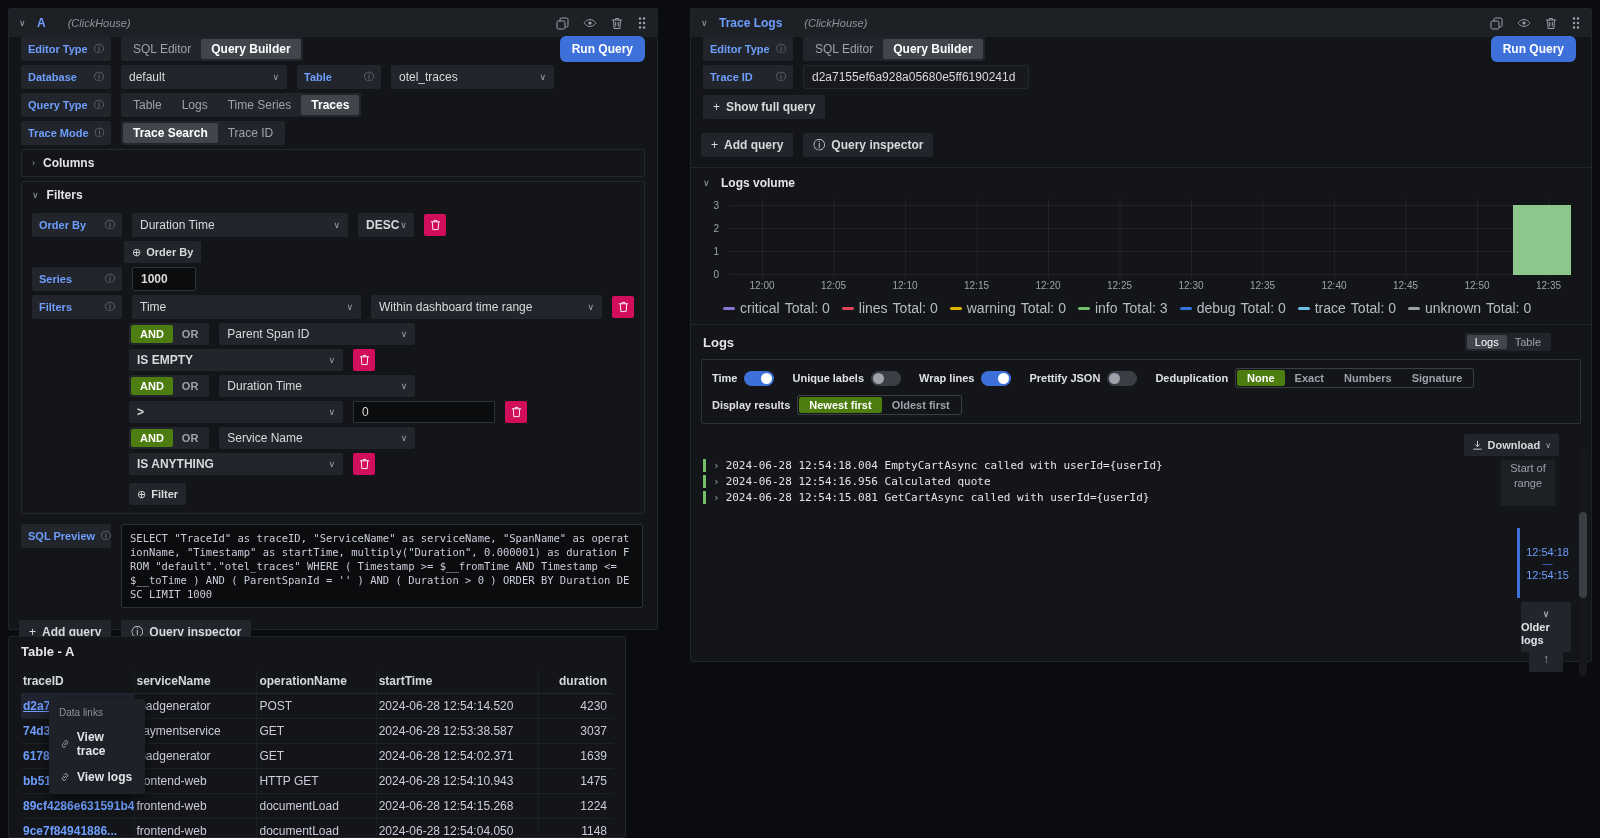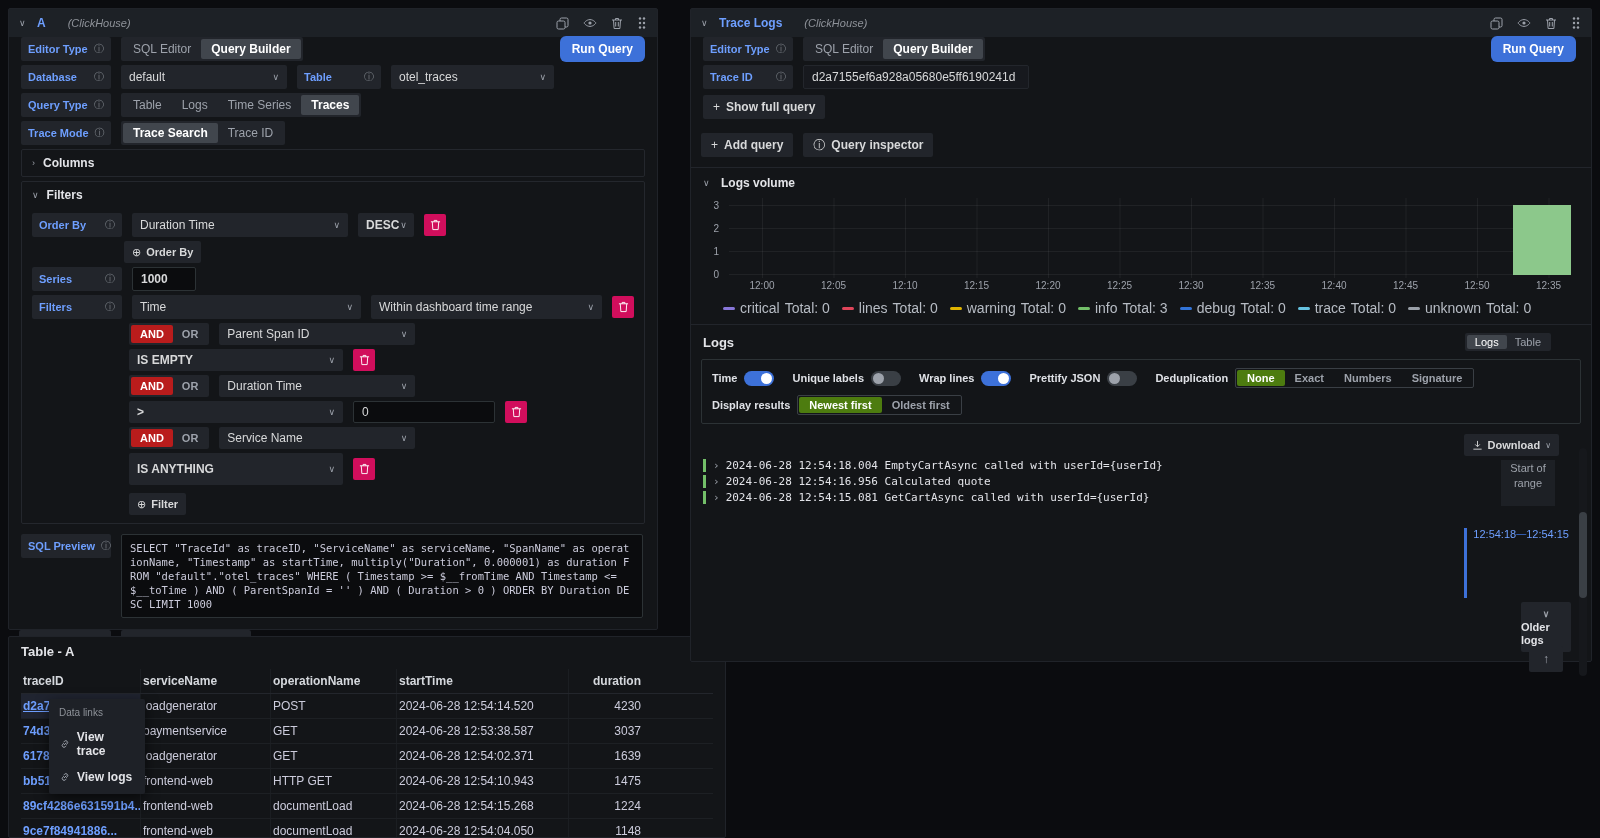--- a/index.html
+++ b/index.html
@@ -36,21 +36,21 @@
     padding:0 8px; font-size:11px; color:#d8d9da; gap:5px; }
   .trash { width:22px; height:22px; background:#d10e5c; border-radius:2px; display:flex;
     align-items:center; justify-content:center; flex:none; }
   .collapse-box { border:1px solid #24272d; border-radius:2px; margin-top:4px; padding:5px 10px; }
   .sec-head { display:flex; align-items:center; gap:8px; height:16px; }
   .sec-head .ch { color:#9da2ab; font-size:9px; }
   .sec-head .t { font-size:12px; font-weight:bold; color:#e3e4e8; }
   .f-row { display:flex; align-items:center; gap:10px; margin-top:4px; }
   .andor { display:flex; background:#22252b; border-radius:2px; padding:2px; height:22px; }
   .andor .opt { padding:0 9px; display:flex; align-items:center; font-size:11px; font-weight:bold; color:#9da2ab; border-radius:2px; }
-  .andor .opt.active { background:#b91c1c; color:#fff; }
+  .andor .opt.active { background:#4d7c0f; color:#fff; }
   .sql-code { width:522px; background:#0b0c0e; border:1px solid #2c3235; border-radius:2px; padding:6px 8px;
     font-family:"DejaVu Sans Mono", monospace; font-size:10.5px; line-height:14px; color:#ccccdc;
     white-space:pre-wrap; word-break:break-all; }
 
   
   .tbl { margin-top:10px; }
   .t-row { display:flex; align-items:center; height:25px; border-bottom:1px solid #1d2024; font-size:12px; }
   .t-row.head { font-weight:bold; color:#d5d8dd; border-bottom:1px solid #23262c; }
   .tc { padding:0 6px 0 2px; overflow:hidden; white-space:nowrap; border-right:1px solid #1b1e22; height:100%; display:flex; align-items:center; }
   .c1{width:120px;} .c2{width:130px;} .c3{width:126px;} .c4{width:172px;} .c5{width:78px; justify-content:flex-end; border-right:none;}
@@ -100,21 +100,21 @@
   .log-area { position:relative; height:248px; margin-top:2px; }
   .dl-btn { position:absolute; right:32px; top:8px; }
   .log-line { position:absolute; left:12px; display:flex; align-items:center; height:14px;
     font-family:"DejaVu Sans Mono", monospace; font-size:11px; color:#e2e3e8; }
   .log-line .lvl { width:3px; height:13px; background:#73bf69; margin-right:7px; }
   .log-line .exp { color:#9da2ab; margin-right:6px; }
   .sor { position:absolute; right:36px; top:34px; width:54px; height:46px; background:#1d2025;
     color:#9da2ab; font-size:11px; text-align:center; line-height:15px; padding-top:1px; }
   .tmark { position:absolute; right:22px; top:102px; display:flex; gap:6px; }
   .tmark .bluebar { width:3px; height:70px; background:#3d71d9; }
-  .tmark .times { display:flex; flex-direction:row; justify-content:center; height:70px;
+  .tmark .times { display:flex; flex-direction:column; justify-content:center; height:70px;
     color:#6e9fff; font-size:11px; text-align:center; }
   .tmark .dash { color:#3d71d9; text-align:center; font-size:10px; }
   .sbar { position:absolute; right:4px; top:22px; width:8px; height:228px; background:#16181c; border-radius:4px; }
   .sbar .thumb { position:absolute; top:64px; left:0; width:8px; height:86px; background:#3a3f45; border-radius:4px; }
   .older { position:absolute; right:20px; top:176px; width:50px; height:50px; background:#22252b; border-radius:2px;
     display:flex; flex-direction:column; align-items:center; justify-content:center; color:#e3e4e8;
     font-size:11px; font-weight:bold; line-height:13px; }
   .older .ch { color:#9da2ab; font-size:9px; }
   .totop { position:absolute; right:28px; bottom:2px; width:34px; height:26px; background:#22252b; border-radius:2px;
     display:flex; align-items:center; justify-content:center; color:#9da2ab; font-size:12px; }
@@ -330,21 +330,21 @@
         <div class="andor">
           <div class="opt active">AND</div>
           <div class="opt">OR</div>
         </div>
         <div class="select" style="width:196px; height:22px;">
             <span>Service Name</span>
             <span class="cv">∨</span>
           </div>
       </div>
       <div class="f-row" style="margin-left:97px;">
-        <div class="select" style="width:214px; height:32px; font-weight:bold;">
+        <div class="select" style="width:214px; height:22px; font-weight:bold;">
             <span>IS ANYTHING</span>
             <span class="cv" style="font-weight:normal">∨</span>
           </div>
         <div class="trash">
             <svg width="11" height="12" viewBox="0 0 12 13">
               <path d="M1 3h10M4.5 3V1.5h3V3M2.5 3l.6 8.5h5.8L9.5 3" fill="none" stroke="#fff"></path>
             </svg>
           </div>
       </div>
       <div class="f-row" style="margin-left:97px; margin-top:8px;">
@@ -369,21 +369,21 @@
           <span style="font-weight:bold">Add query</span>
         </div>
       <div class="btn-sec">
           <span>ⓘ</span>
           <span style="font-weight:bold">Query inspector</span>
         </div>
     </div>
   </div>
 </div>
 
-<div class="panel" style="left:8px; top:636px; width:718px; height:202px; overflow:hidden;">
+<div class="panel" style="left:8px; top:636px; width:618px; height:202px; overflow:hidden;">
   <div style="padding:7px 12px 0;">
     <div style="font-size:13px; font-weight:bold; color:#e3e4e8;">Table - A</div>
     <div class="tbl">
       <div class="t-row head">
         <div class="tc c1">traceID</div>
         <div class="tc c2">serviceName</div>
         <div class="tc c3">operationName</div>
         <div class="tc c4">startTime</div>
         <div class="tc c5">duration</div>
       </div>

